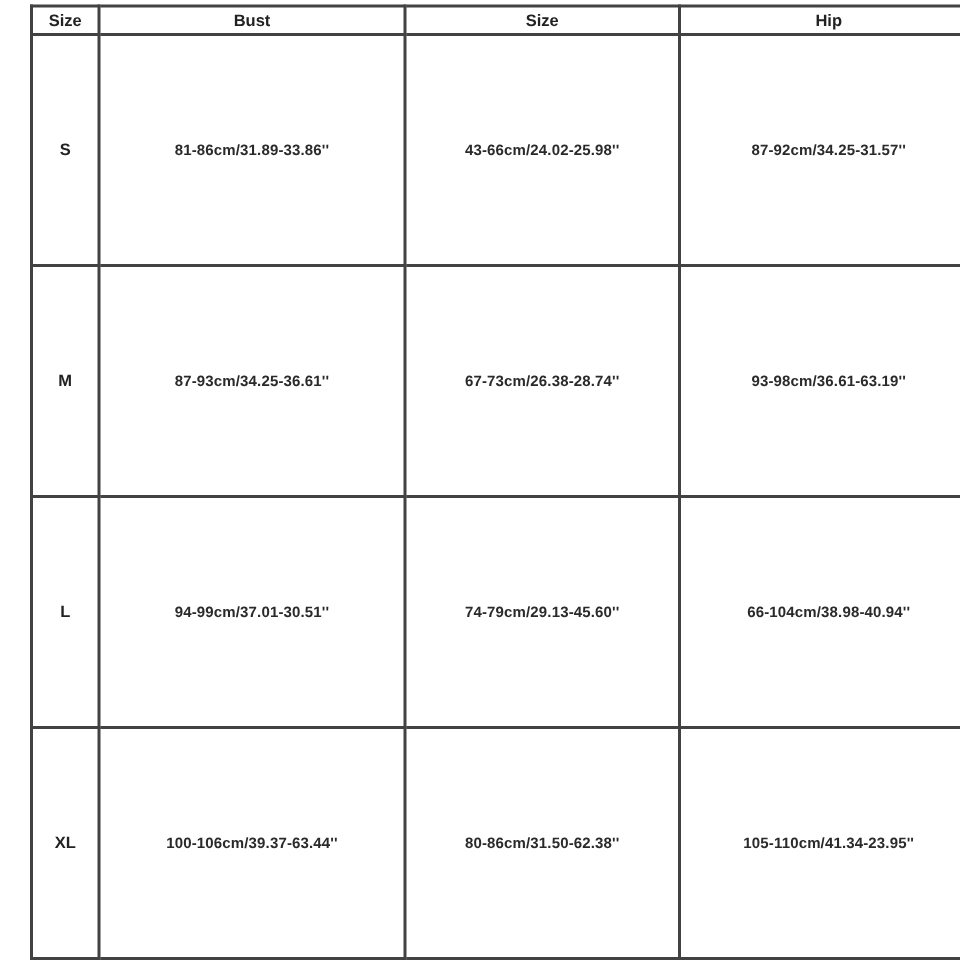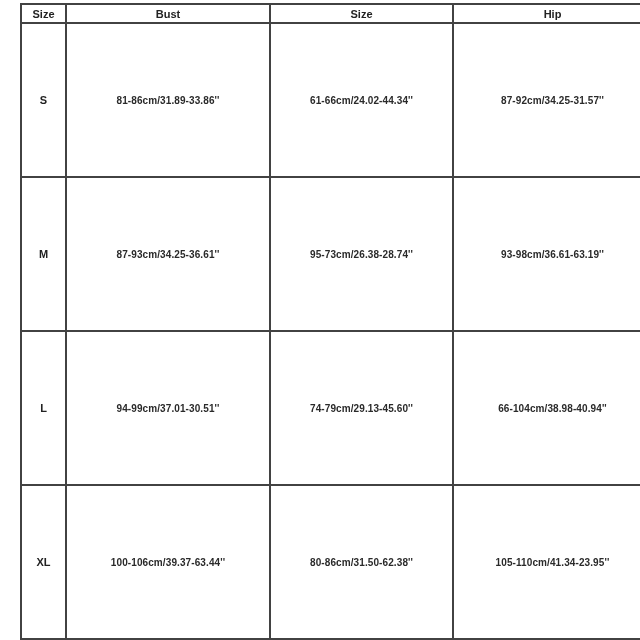--- a/index.html
+++ b/index.html
@@ -73,27 +73,27 @@
         <th>Size</th>
         <th>Bust</th>
         <th>Size</th>
         <th>Hip</th>
       </tr>
     </thead>
     <tbody>
       <tr>
         <th class="row-label">S</th>
         <td>81-86cm/31.89-33.86''</td>
-        <td>61-66cm/24.02-44.34''</td>
+        <td>43-66cm/24.02-25.98''</td>
         <td>87-92cm/34.25-31.57''</td>
       </tr>
       <tr>
         <th class="row-label">M</th>
         <td>87-93cm/34.25-36.61''</td>
-        <td>95-73cm/26.38-28.74''</td>
+        <td>67-73cm/26.38-28.74''</td>
         <td>93-98cm/36.61-63.19''</td>
       </tr>
       <tr>
         <th class="row-label">L</th>
         <td>94-99cm/37.01-30.51''</td>
         <td>74-79cm/29.13-45.60''</td>
         <td>66-104cm/38.98-40.94''</td>
       </tr>
       <tr>
         <th class="row-label">XL</th>

